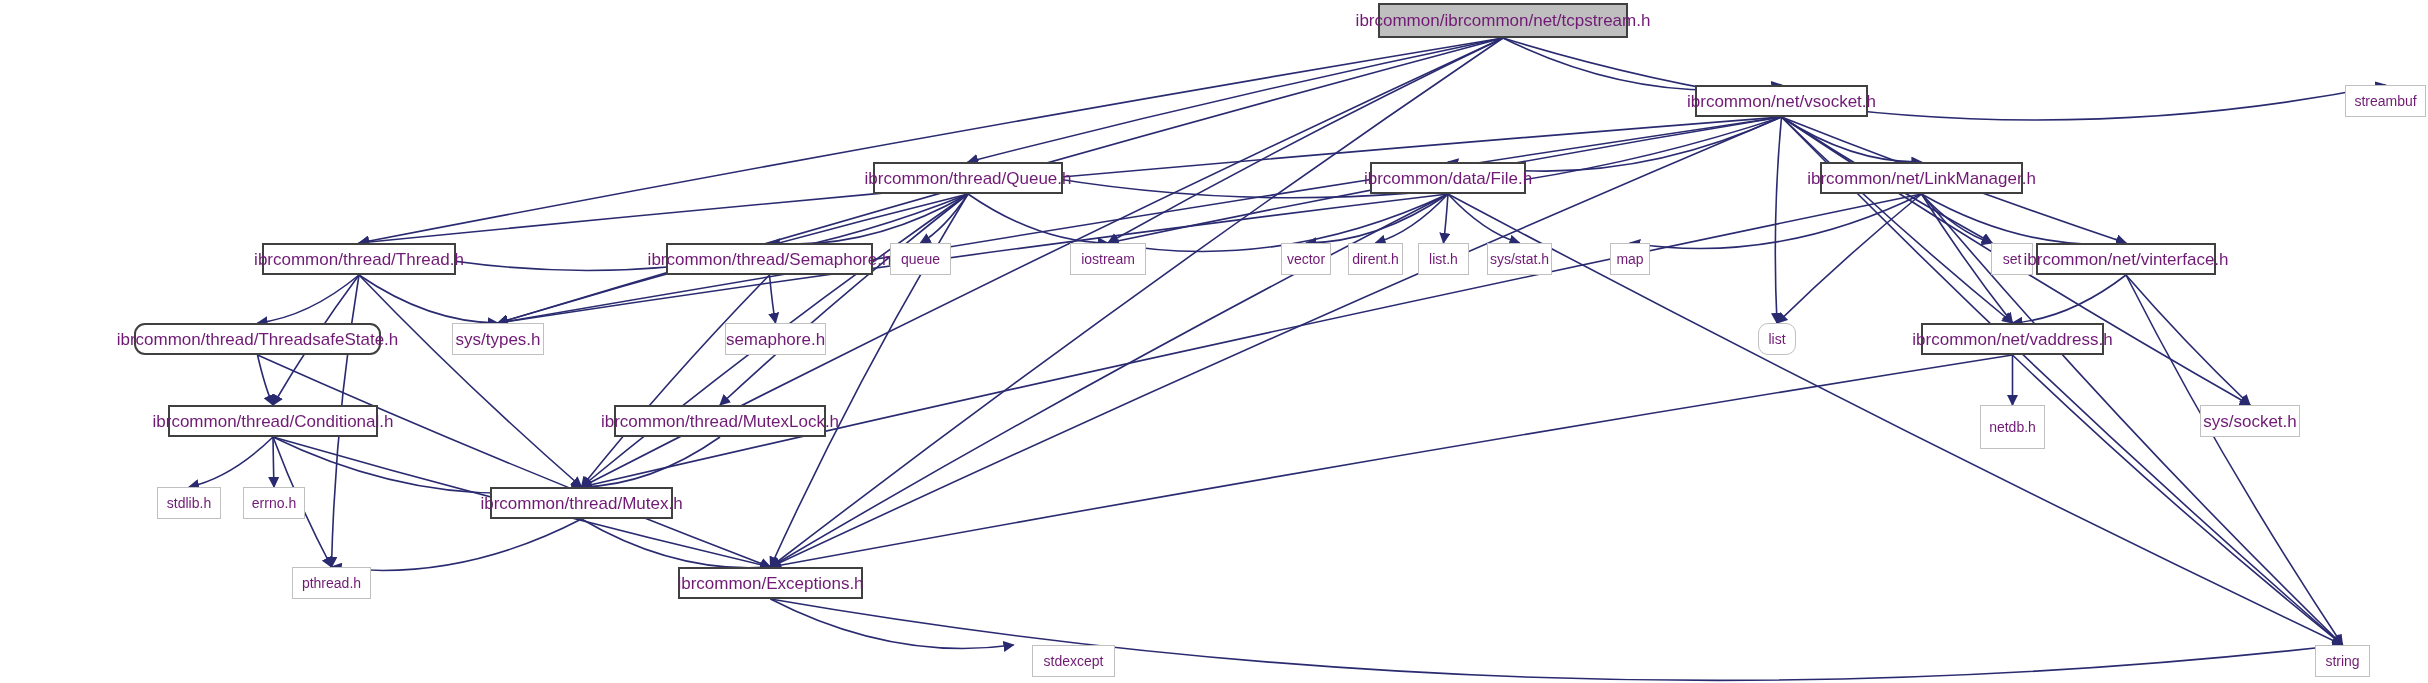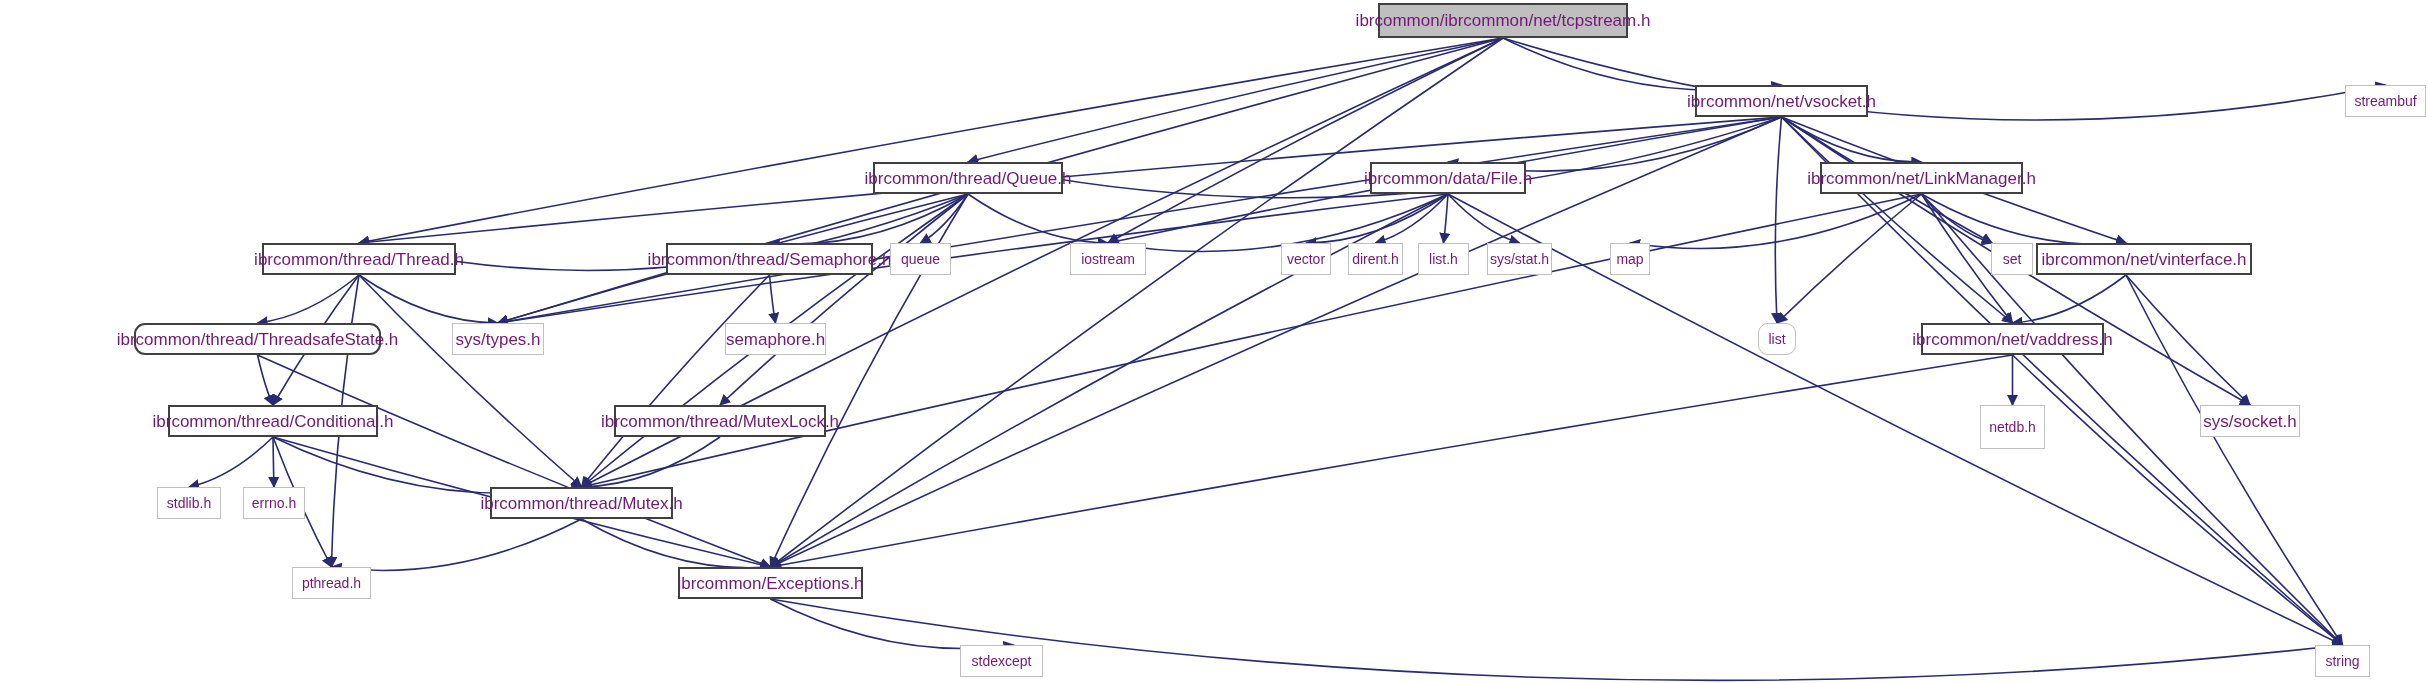--- a/index.html
+++ b/index.html
@@ -171,21 +171,21 @@
       </div>
       <div class="node sys tiny" style="left: 1487px; top: 243px; width: 65px; height: 32px;">
         <span>sys/stat.h</span>
       </div>
       <div class="node sys tiny" style="left: 1610px; top: 243px; width: 40px; height: 32px;">
         <span>map</span>
       </div>
       <div class="node sys tiny" style="left: 1971px; top: 243px; width: 42px; height: 32px; margin-left: 20px;">
         <span>set</span>
       </div>
-      <div class="node project" style="left: 2036px; top: 243px; width: 216px; height: 32px;">
+      <div class="node project" style="left: 2036px; top: 243px; width: 180px; height: 32px;">
         <span>ibrcommon/net/vinterface.h</span>
       </div>
       <div class="node project" style="left: 134px; top: 323px; width: 247px; height: 32px; border-radius: 11px;">
         <span>ibrcommon/thread/ThreadsafeState.h</span>
       </div>
       <div class="node sys" style="left: 452px; top: 323px; width: 92px; height: 32px;">
         <span>sys/types.h</span>
       </div>
       <div class="node sys" style="left: 725px; top: 323px; width: 101px; height: 32px;">
         <span>semaphore.h</span>
@@ -216,20 +216,20 @@
       </div>
       <div class="node project" style="left: 490px; top: 487px; width: 183px; height: 32px;">
         <span>ibrcommon/thread/Mutex.h</span>
       </div>
       <div class="node sys tiny" style="left: 292px; top: 567px; width: 79px; height: 32px;">
         <span>pthread.h</span>
       </div>
       <div class="node project" style="left: 678px; top: 567px; width: 185px; height: 32px;">
         <span>ibrcommon/Exceptions.h</span>
       </div>
-      <div class="node sys tiny" style="left: 960px; top: 645px; width: 83px; height: 32px;">
+      <div class="node sys tiny" style="left: 1032px; top: 645px; width: 83px; height: 32px;">
         <span>stdexcept</span>
       </div>
       <div class="node sys tiny" style="left: 2315px; top: 645px; width: 55px; height: 32px;">
         <span>string</span>
       </div>
     </div>
 </div>
 
 </body></html>

